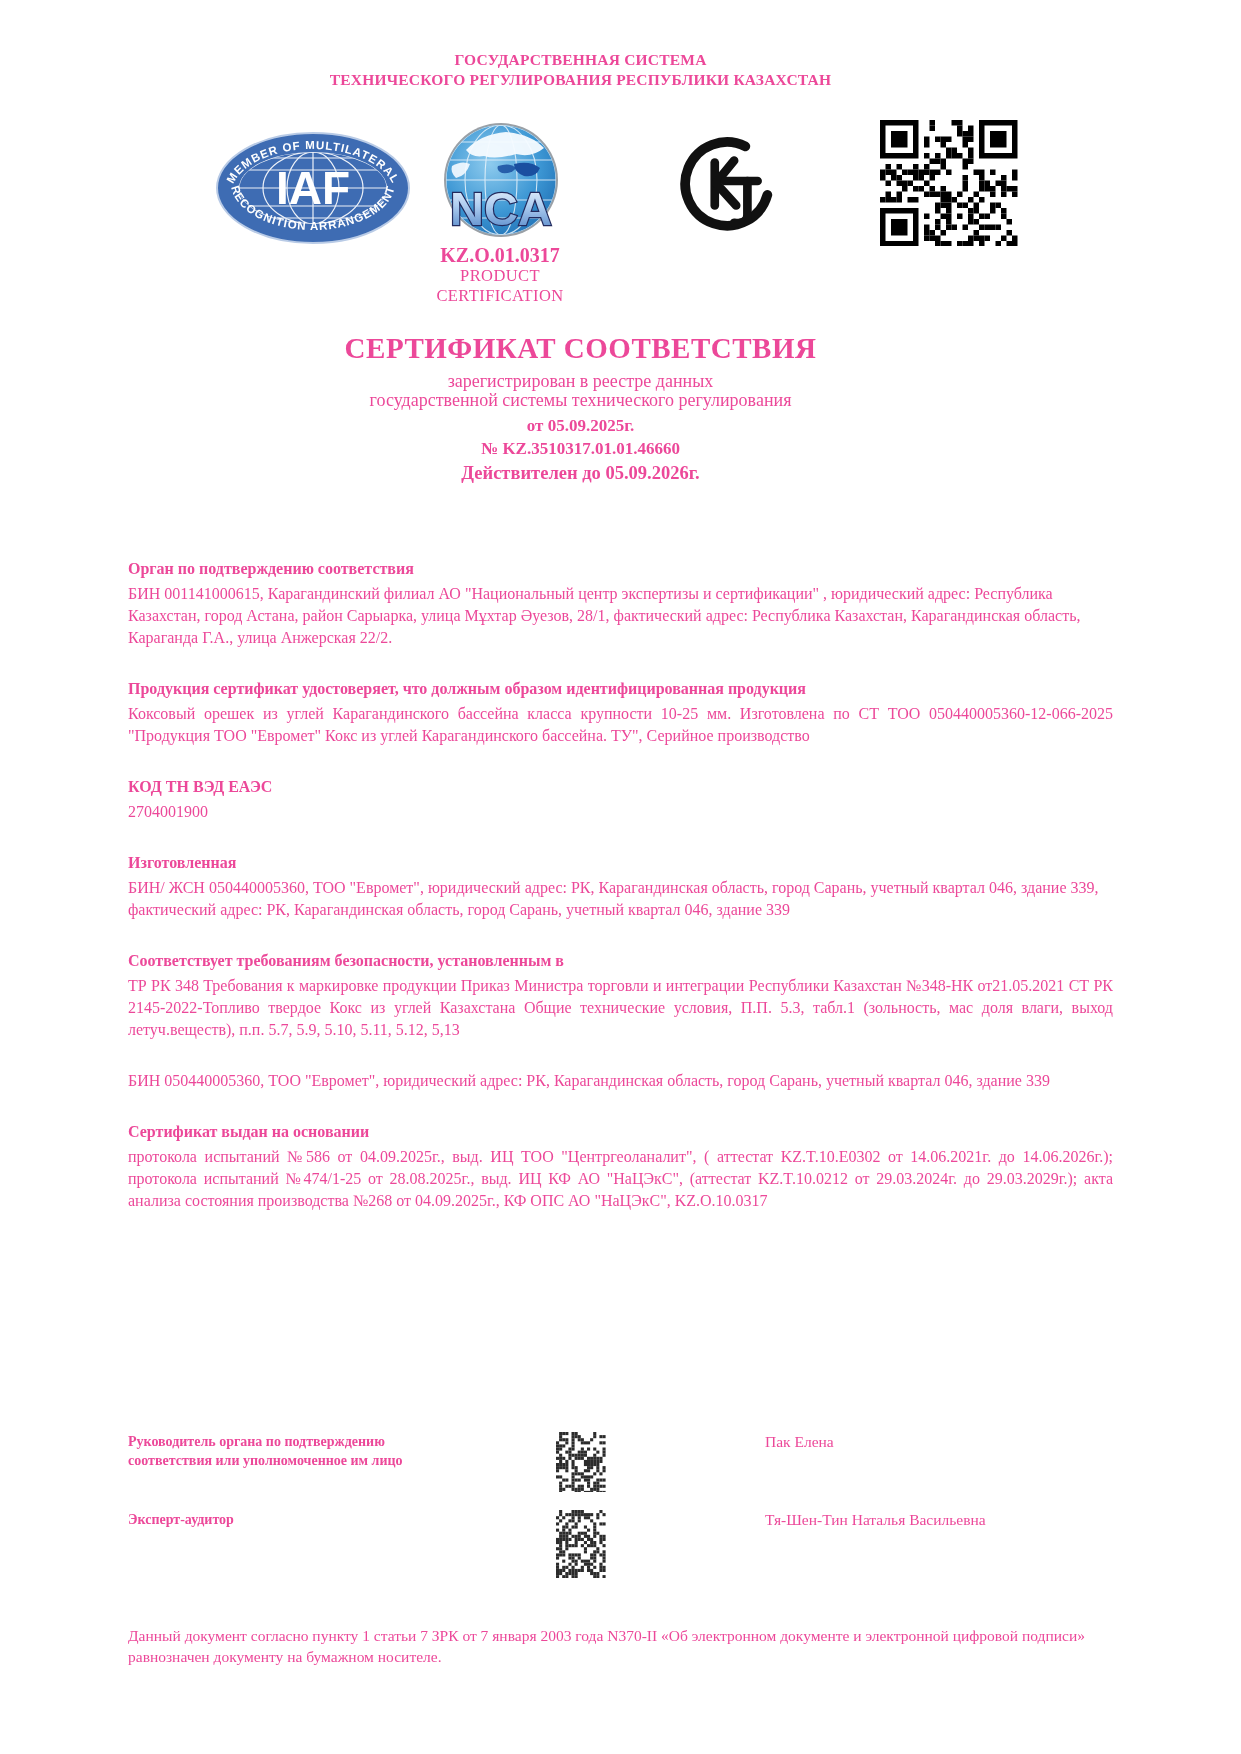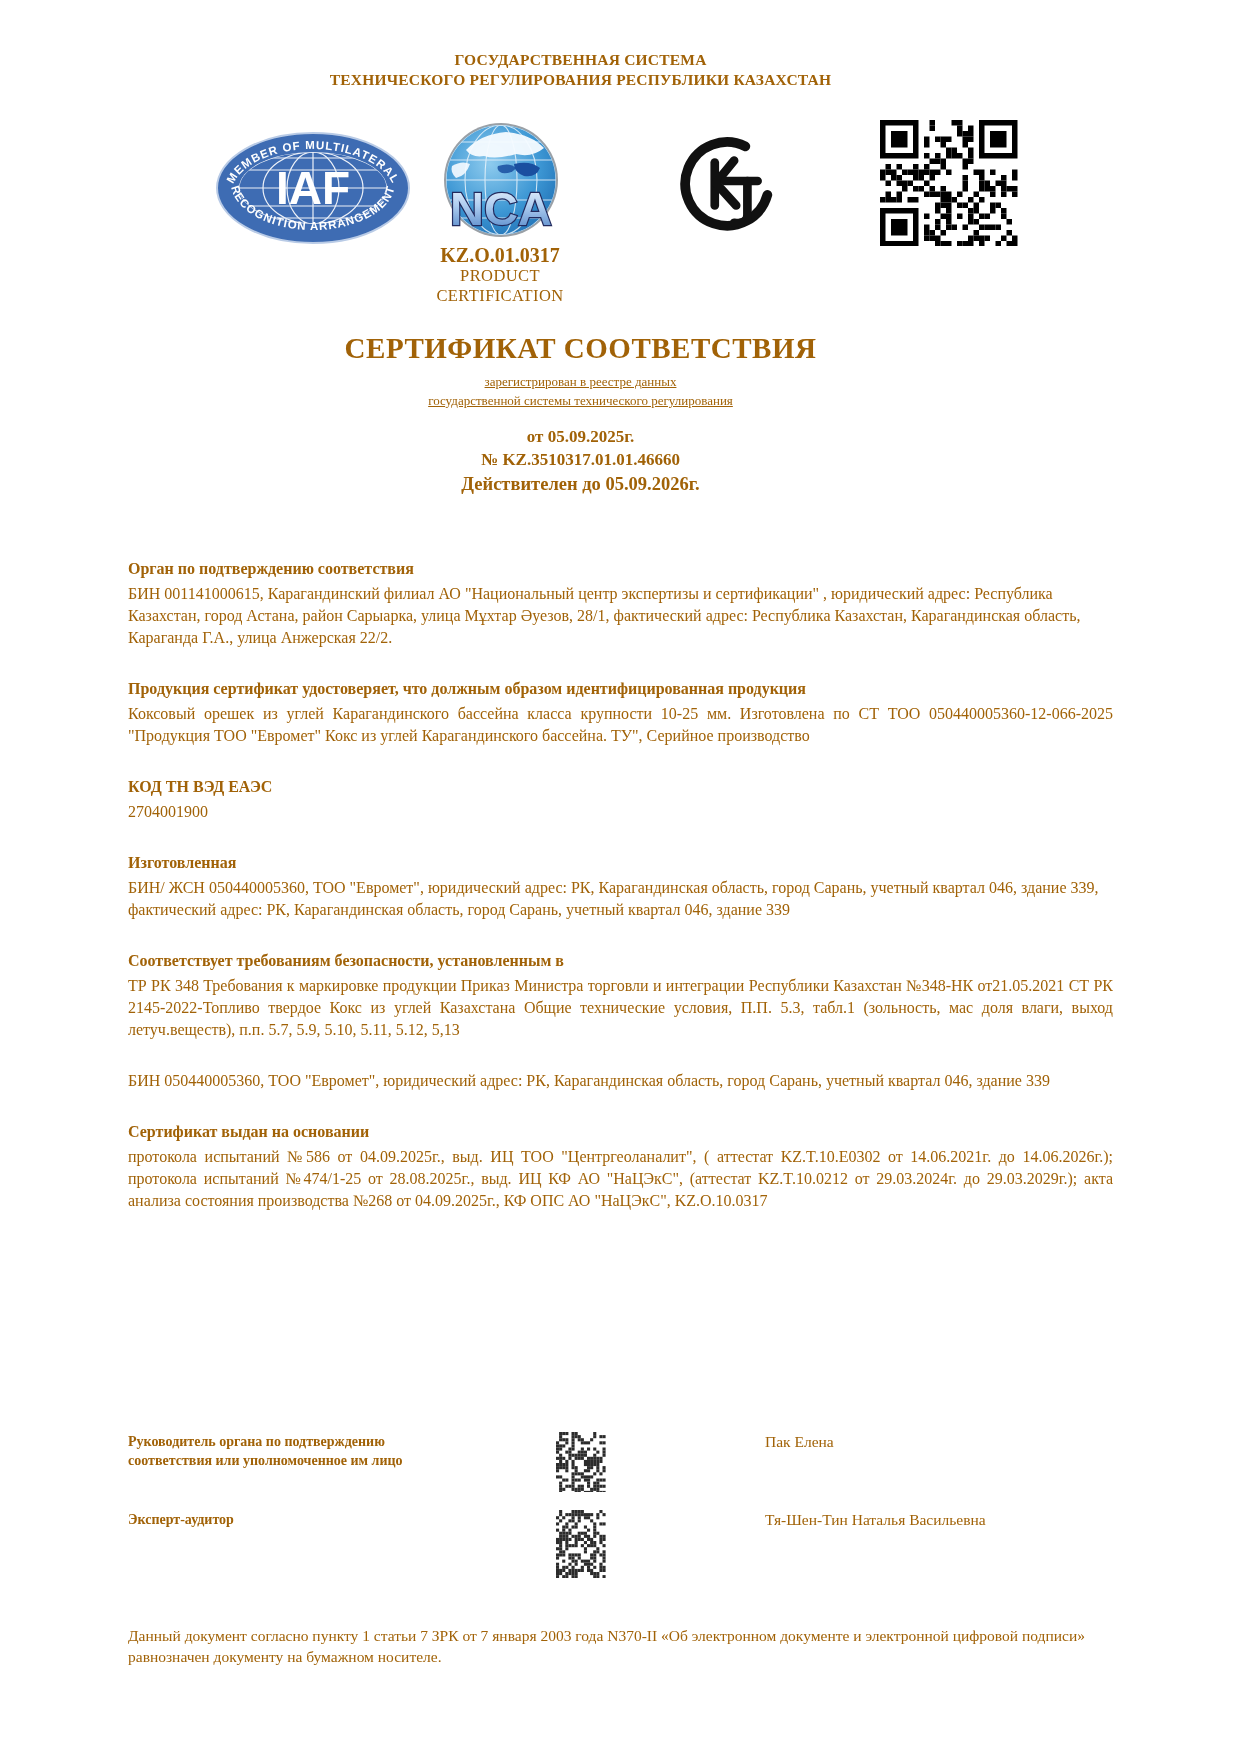--- a/index.html
+++ b/index.html
@@ -1,34 +1,34 @@
 <!DOCTYPE html>
 <html><head>
 <meta charset="utf-8">
 <style>
   html,body{margin:0;padding:0;background:#ffffff;}
   .page{position:relative;width:1241px;height:1754px;background:#fff;overflow:hidden;
-        font-family:"Liberation Serif", serif;color:#a16207;}
+        font-family:"Liberation Serif", serif;color:#ec4899;}
   .abs{position:absolute;}
   
   .gov-header{left:128px;top:50px;width:905px;text-align:center;
               font-weight:bold;font-size:15.5px;line-height:20px;letter-spacing:.2px;}
   
   .iaf{left:214px;top:131px;}
   .nca{left:436px;top:120px;}
   .ktmark{left:676px;top:131px;}
   .qr-top{left:880px;top:120px;}
   .cert-code{left:355px;top:244px;width:290px;text-align:center;}
   .cert-code .code{font-weight:bold;font-size:20px;line-height:22px;}
   .cert-code .cap{font-size:16.5px;line-height:20px;letter-spacing:.4px;}
   
   .title-block{left:128px;top:331px;width:905px;text-align:center;}
   .doc-title{font-weight:bold;font-size:29px;line-height:34px;letter-spacing:.5px;}
-  .reg-line{font-size:13px;line-height:19px;text-decoration:underline;}
-  .reg-date{font-weight:bold;font-size:17px;line-height:22px;margin-top:16px;}
+  .reg-line{font-size:18px;line-height:19px;}
+  .reg-date{font-weight:bold;font-size:17px;line-height:22px;margin-top:5px;}
   .reg-number{font-weight:bold;font-size:17px;line-height:23px;}
   .valid{font-weight:bold;font-size:18.5px;line-height:24px;margin-top:1px;}
   
   .sections{left:128px;top:558px;width:985px;}
   .section{margin-bottom:29px;}
   .section h3{margin:0 0 4px 0;font-size:16px;line-height:21px;font-weight:bold;}
   .section p{margin:0;font-size:16px;line-height:22px;text-align:justify;}
   .section.nojust p{text-align:left;}
   
   .sig-block{left:128px;top:1432px;width:985px;}

